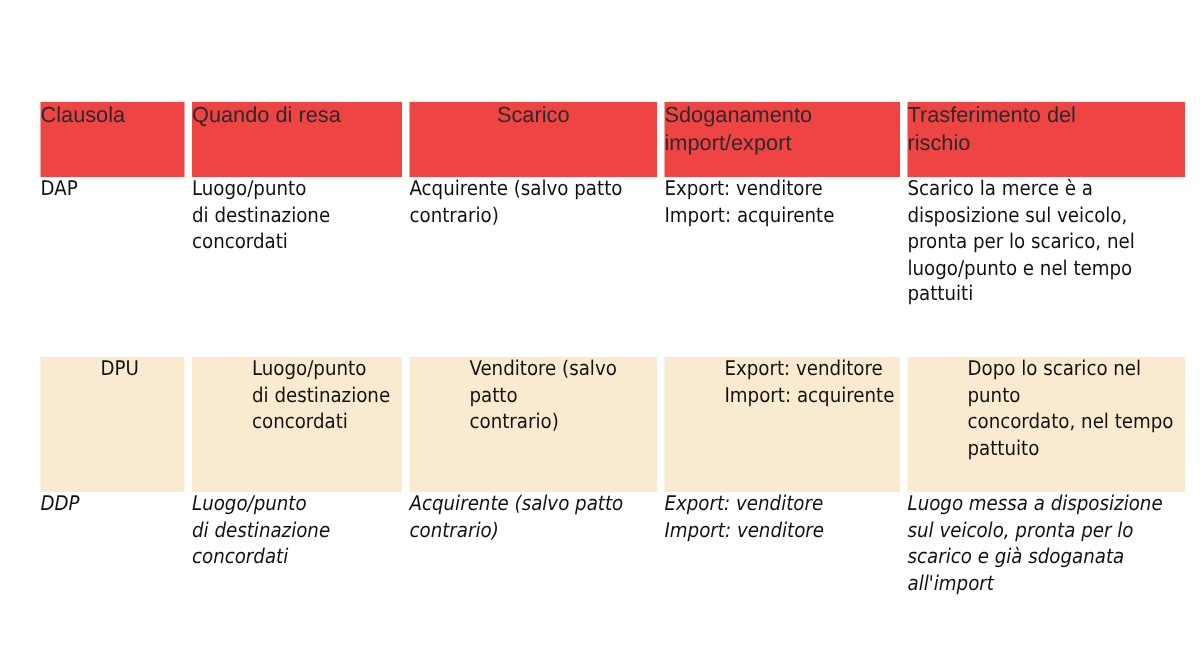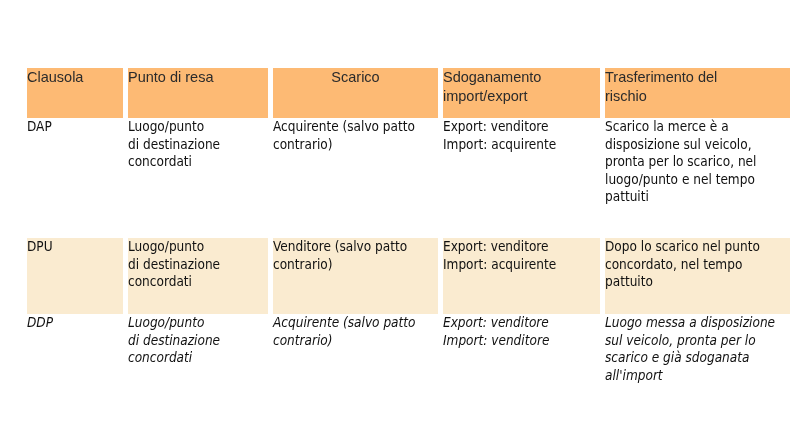--- a/index.html
+++ b/index.html
@@ -57,21 +57,21 @@
 
   
   col.c1 { width: 96px; }
   col.c2 { width: 140px; }
   col.c3 { width: 165px; }
   col.c4 { width: 157px; }
   col.c5 { width: 185px; }
 
   
   .hdr-cell {
-    background: #fdba74;
+    background: #ef4444;
     height: 50px;
     padding: 0 10px 0 12px;
     box-sizing: border-box;
     font-family: "Liberation Sans", sans-serif;
     font-size: 14.5px;
     font-weight: normal;
     line-height: 19px;
     color: #2b2b2b;
     vertical-align: middle;
   }
@@ -86,21 +86,21 @@
     font-size: 13.5px;
     line-height: 17.5px;
     color: #111111;
     font-stretch: condensed;
     transform-origin: left top;
   }
   .row-plain .body-cell { background: transparent; }
   .row-highlight .body-cell { background: #faebd0; }
 
   .row-dap .body-cell { height: 120px; }
-  .row-dpu .body-cell { height: 76px; }
+  .row-dpu .body-cell { height: 90px; padding-left: 40px; }
   .row-ddp .body-cell { height: 100px; font-style: italic; }
 
   .cell-text {
     display: block;
     white-space: pre-line;
   }
 </style>
 </head>
 <body>
 
@@ -114,21 +114,21 @@
         <col class="c3">
         <col class="c4">
         <col class="c5">
     </colgroup>
     <thead>
       <tr>
         <th class="hdr-cell">
           <span class="hdr-inner cell-text">Clausola</span>
         </th>
         <th class="hdr-cell">
-          <span class="hdr-inner cell-text">Punto di resa</span>
+          <span class="hdr-inner cell-text">Quando di resa</span>
         </th>
         <th class="hdr-cell center">
           <span class="hdr-inner cell-text">Scarico</span>
         </th>
         <th class="hdr-cell">
           <span class="hdr-inner cell-text">Sdoganamento
 import/export</span>
         </th>
         <th class="hdr-cell">
           <span class="hdr-inner cell-text">Trasferimento del

